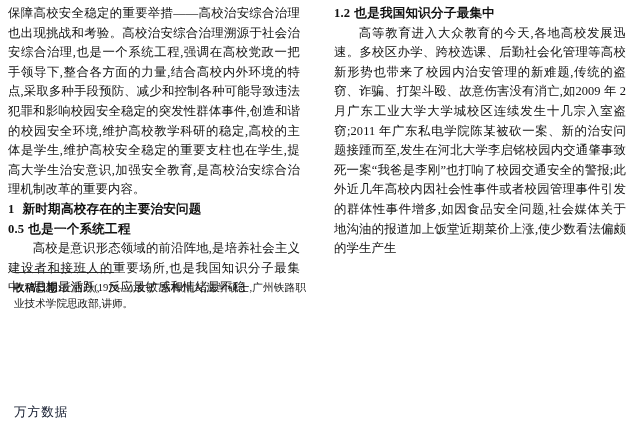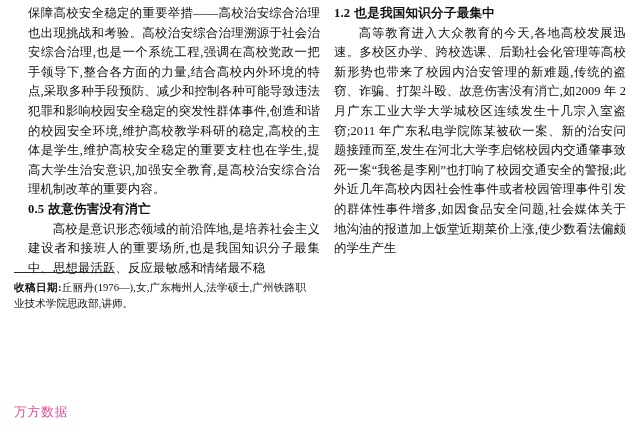--- a/index.html
+++ b/index.html
@@ -12,21 +12,21 @@
     background: #ffffff;
     font-family: "Liberation Serif", "DejaVu Serif", serif;
     color: #121212;
     overflow: hidden;
   }
   .page {
     position: relative;
     width: 640px;
     height: 329px;
     box-sizing: border-box;
-    padding: 4px 14px 0 28px;
+    padding: 4px 14px 0 8px;
   }
   .columns {
     display: flex;
     flex-direction: row;
     justify-content: space-between;
     align-items: flex-start;
   }
   .col {
     width: 292px;
   }
@@ -91,36 +91,39 @@
     text-indent: 3.3em;
     display: block;
   }
   .watermark {
     position: absolute;
     left: 14px;
     top: 404px;
     font-size: 12.6px;
     line-height: 16px;
     letter-spacing: 1px;
-    color: #ec4899;
+    color: #0f172a;
   }
 </style>
 </head>
 <body>
 
 <div class="page">
 
   <div class="columns">
 
     <div class="col">
       <p class="body-par noindent">保障高校安全稳定的重要举措——高校治安综合治理也出现挑战和考验。高校治安综合治理溯源于社会治安综合治理,也是一个系统工程,强调在高校党政一把手领导下,整合各方面的力量,结合高校内外环境的特点,采取多种手段预防、减少和控制各种可能导致违法犯罪和影响校园安全稳定的突发性群体事件,创造和谐的校园安全环境,维护高校教学科研的稳定,高校的主体是学生,维护高校安全稳定的重要支柱也在学生,提高大学生治安意识,加强安全教育,是高校治安综合治理机制改革的重要内容。</p>
 
+      <h2 class="sec-head">
+        <span class="num">1</span><span>新时期高校存在的主要治安问题</span>
+      </h2>
 
       <h3 class="sub-head">
-        <span class="num">0.5</span><span>故意伤害没有消亡</span>
+        <span class="num">0.5</span><span>也是一个系统工程</span>
       </h3>
 
       <p class="body-par">高校是意识形态领域的前沿阵地,是培养社会主义建设者和接班人的重要场所,也是我国知识分子最集中、思想最活跃、反应最敏感和情绪最不稳</p>
     </div>
 
     <div class="col">
 
       <h3 class="sub-head">
         <span class="num">1.2</span><span>也是我国知识分子最集中</span>
       </h3>

